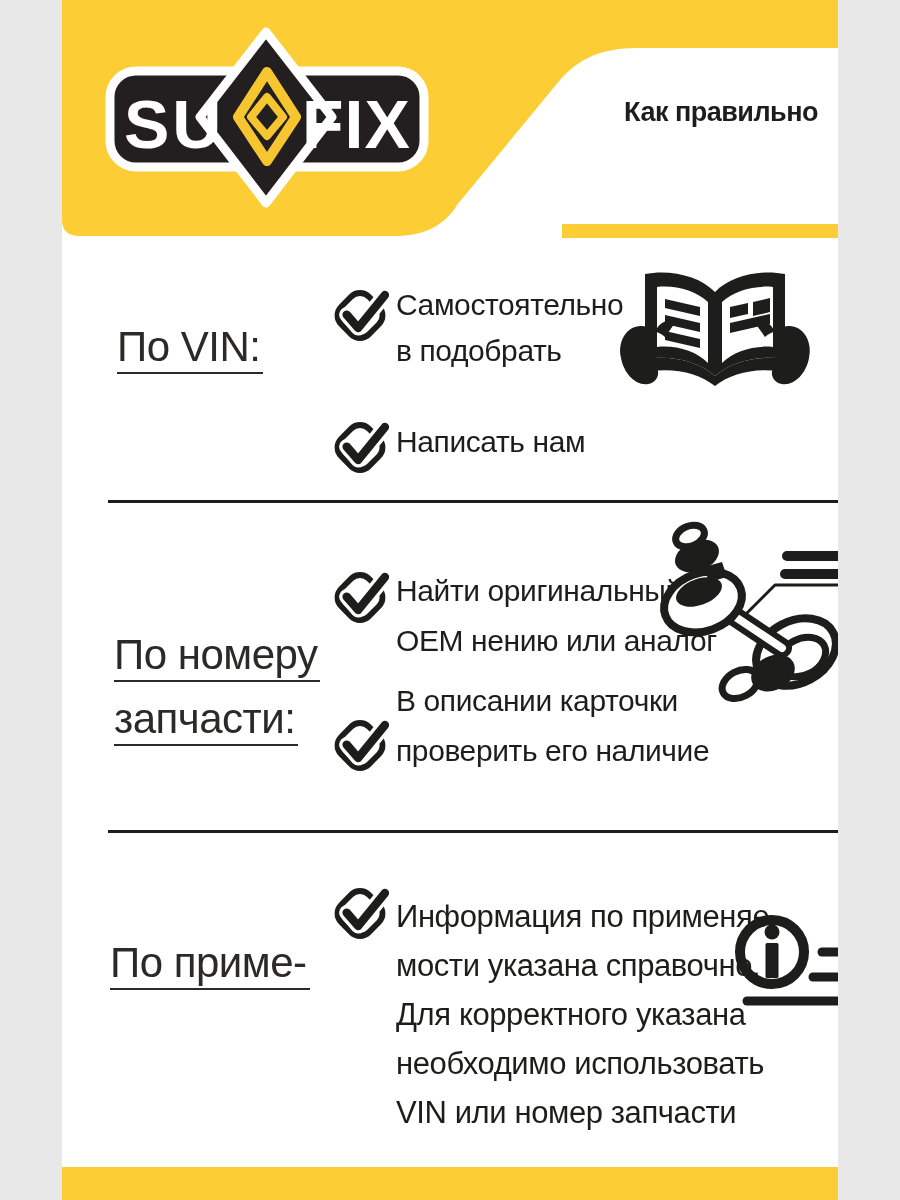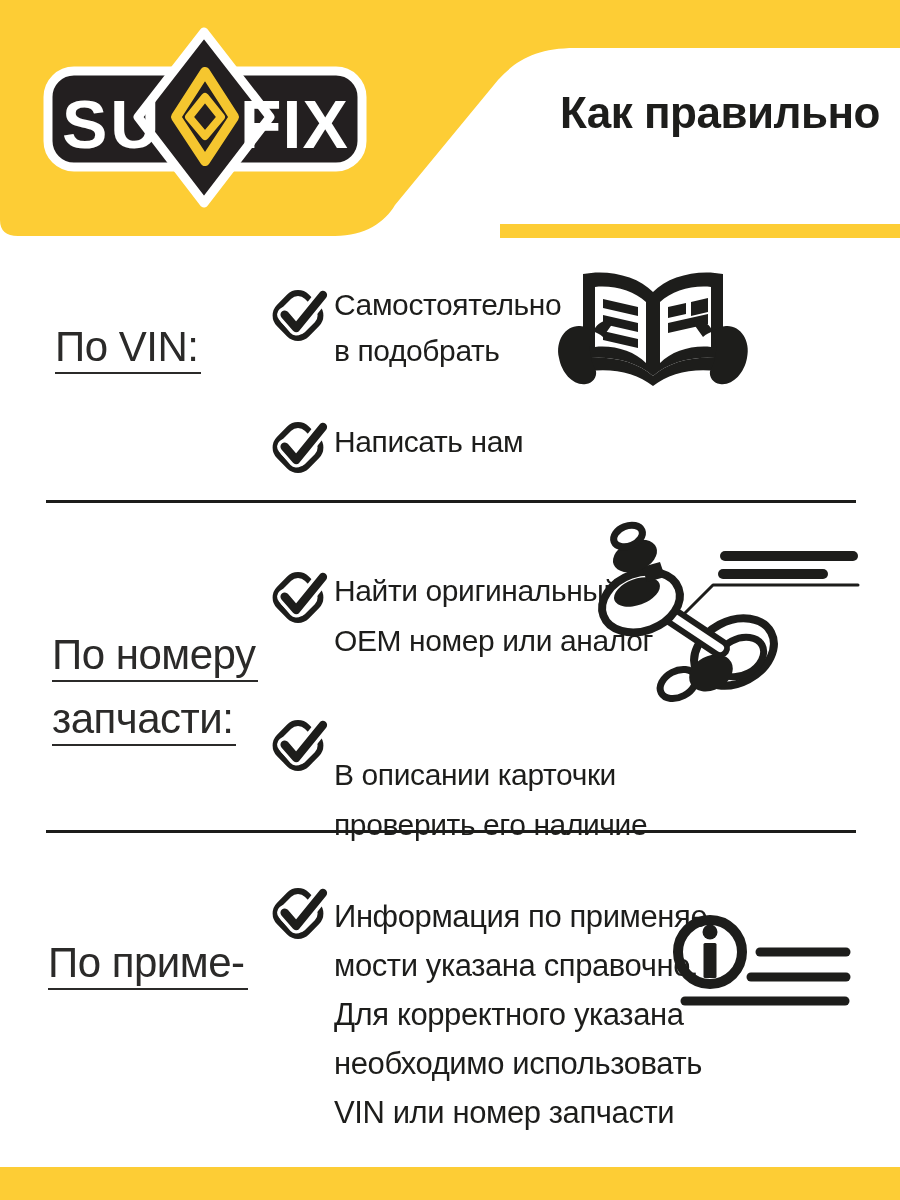--- a/index.html
+++ b/index.html
@@ -1,45 +1,45 @@
 <!DOCTYPE html>
 <html><head>
 <meta charset="utf-8">
 <style>
   html,body{margin:0;padding:0;background:#e8e8e8;}
   .page{
-    position:relative;width:900px;height:1200px;margin:0 auto;
+    position:relative;width:776px;height:1200px;margin:0 auto;
     background:#ffffff;overflow:hidden;
     font-family:"Liberation Sans",sans-serif;
     --yellow:#FDCD35;--ink:#1d1d1b;--text:#2b2a29;
   }
   .abs{position:absolute;}
   
   .header-svg{left:0;top:0;width:900px;height:245px;}
   .logo-svg{left:40px;top:22px;width:330px;height:192px;}
-  .title{right:20px;top:90px;text-align:right;font-weight:700;font-size:44px;
+  .title{right:20px;top:90px;text-align:right;font-weight:700;font-size:27px;
          line-height:45px;color:var(--ink);letter-spacing:-0.5px;}
   .title-bar{left:500px;top:224px;width:400px;height:14px;background:var(--yellow);}
   
   .sep{left:46px;width:810px;height:3px;background:var(--ink);}
   .sep1{top:500px;} .sep2{top:830px;}
   
   .label{color:var(--text);font-size:42px;letter-spacing:-0.5px;}
   .label .ln{display:table;border-bottom:2.5px solid var(--text);
              padding:0 3px 4px 0;margin-bottom:16px;line-height:42px;white-space:nowrap;}
   .lab1{left:55px;top:326px;} .lab2{left:52px;top:634px;} .lab3{left:48px;top:942px;}
   
   .check{width:64px;height:59px;}
   .chk1{left:266px;top:286px;} .chk2{left:266px;top:418px;}
   .chk3{left:266px;top:568px;} .chk4{left:266px;top:716px;}
   .chk5{left:266px;top:884px;}
   
   .itext{color:var(--ink);font-size:30px;letter-spacing:-0.4px;line-height:46px;white-space:nowrap;}
   .t1{left:334px;top:282px;} .t2{left:334px;top:419px;}
-  .t3{left:334px;top:566px;line-height:50px;} .t4{left:334px;top:750px;line-height:50px;}
+  .t3{left:334px;top:566px;line-height:50px;} .t4{left:334px;top:676px;line-height:50px;}
   .t5{left:334px;top:892px;font-size:31px;line-height:49px;}
   
   .book{left:550px;top:262px;width:206px;height:134px;}
   .part{left:584px;top:510px;width:292px;height:202px;}
   .info{left:662px;top:890px;width:200px;height:124px;}
   
   .bottom-band{left:0;top:1167px;width:900px;height:33px;background:var(--yellow);}
   svg{display:block;}
 </style>
 </head>
@@ -120,21 +120,21 @@
   <div class="abs label lab2">
     <span class="ln">По номеру</span>
     <span class="ln">запчасти:</span>
   </div>
 
   <svg class="abs check chk3" viewBox="0 0 72 66">
       <use href="#chk"></use>
     </svg>
   <div class="abs itext t3">
     <div>Найти оригинальный</div>
-    <div>OEM номер или аналог</div>
+    <div>OEM нению или аналог</div>
   </div>
 
   <svg class="abs check chk4" viewBox="0 0 72 66">
       <use href="#chk"></use>
     </svg>
   <div class="abs itext t4">
     <div>В описании карточки</div>
     <div>проверить его наличие</div>
   </div>
 

